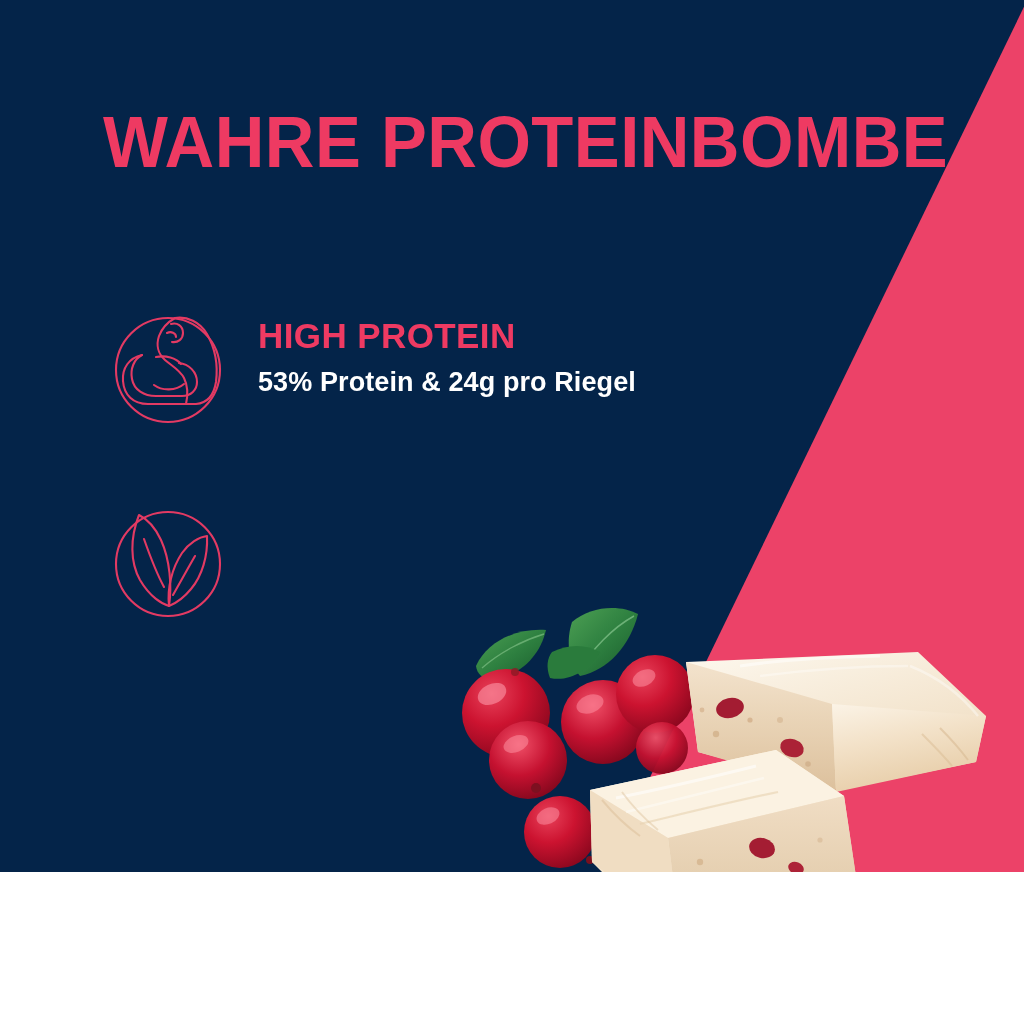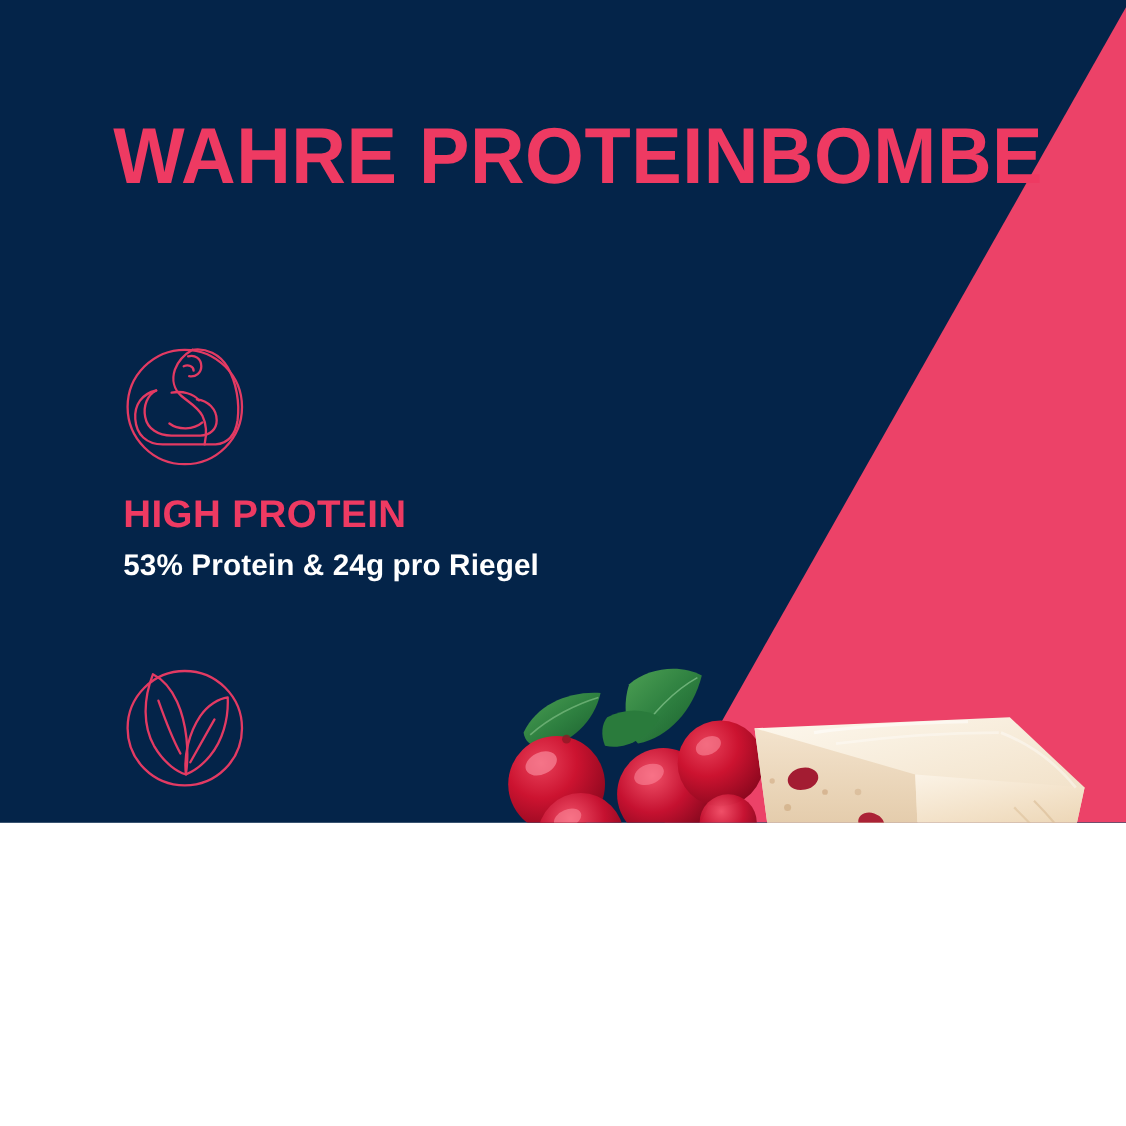--- a/index.html
+++ b/index.html
@@ -4,21 +4,21 @@
 <title>Protein Bar Product Banner</title>
 <style>
   html, body {
     margin: 0;
     padding: 0;
     background: #ffffff;
   }
   #banner {
     position: relative;
     width: 1024px;
-    height: 748px;
+    height: 872px;
     overflow: hidden;
     background: #042449;
     font-family: "Liberation Sans", sans-serif;
     -webkit-font-smoothing: antialiased;
   }
 
   
   .bg-navy {
     position: absolute;
     inset: 0;
@@ -52,21 +52,20 @@
     position: absolute;
     left: 112px;
     top: 300px;
     width: 740px;
   }
   .feature {
     position: relative;
     display: flex;
     align-items: flex-start;
     margin-bottom: 62px;
-    flex-direction: column;
   }
   .feature:last-child { margin-bottom: 0; }
 
   .feature-icon {
     flex: 0 0 auto;
     width: 118px;
     height: 132px;
     margin-right: 28px;
     position: relative;
   }

